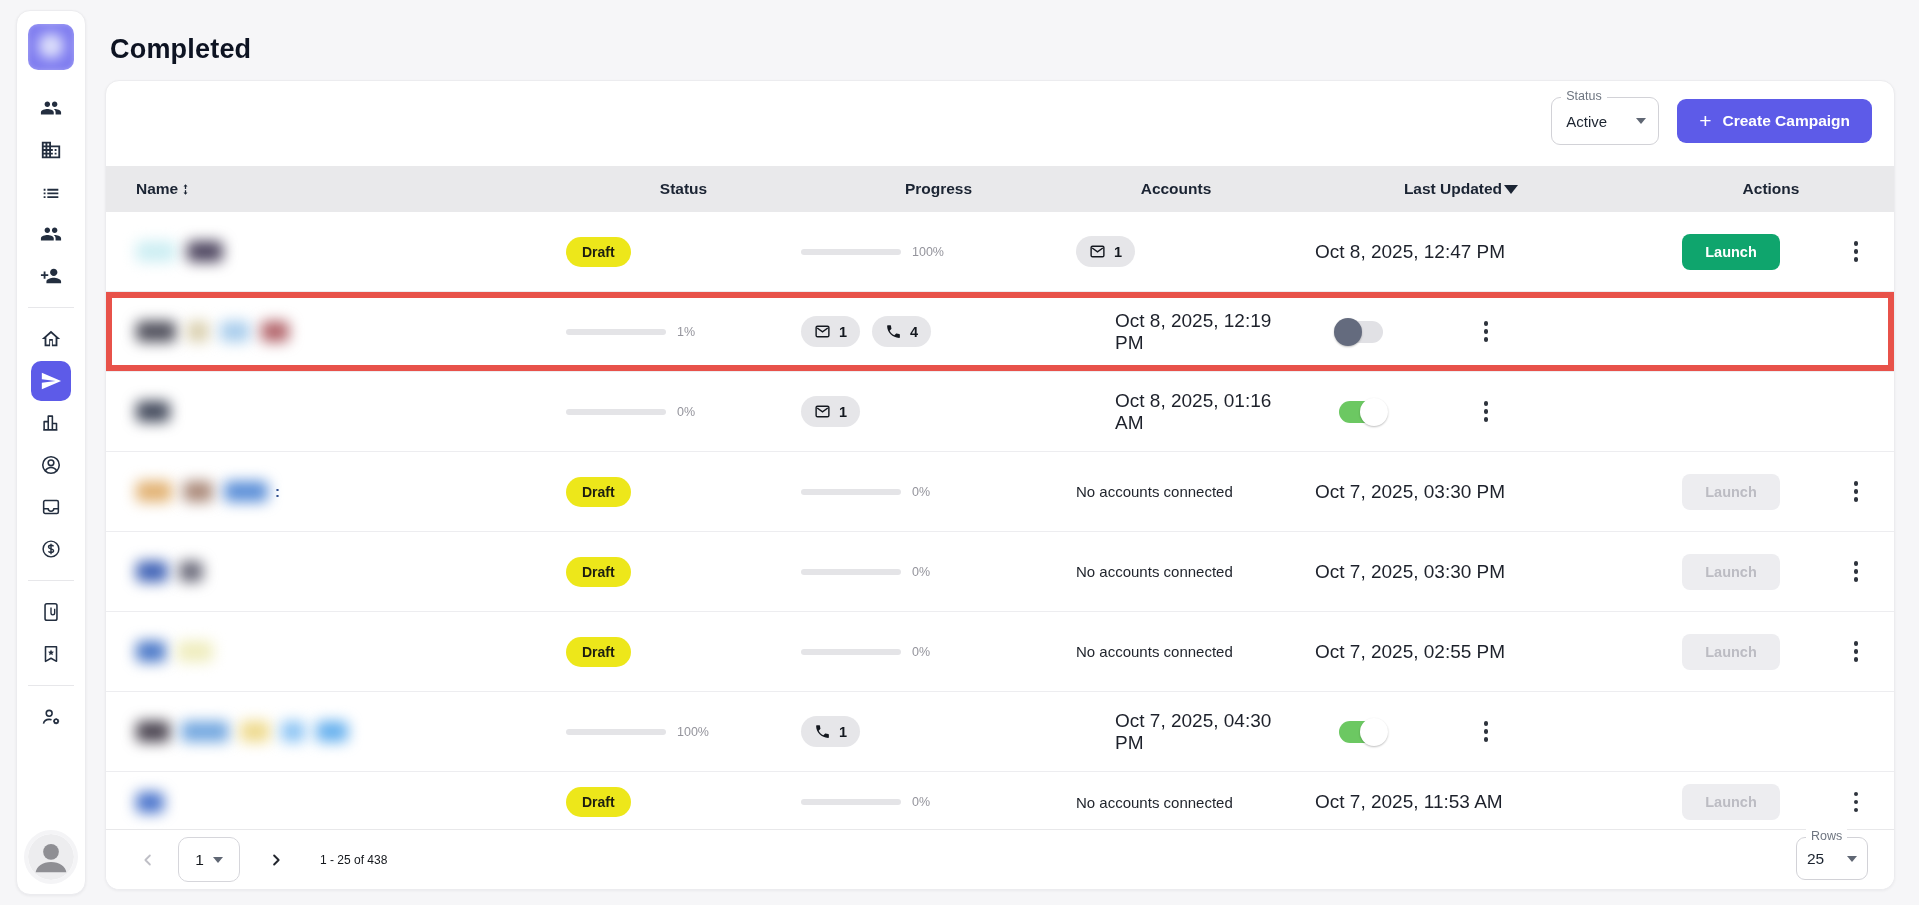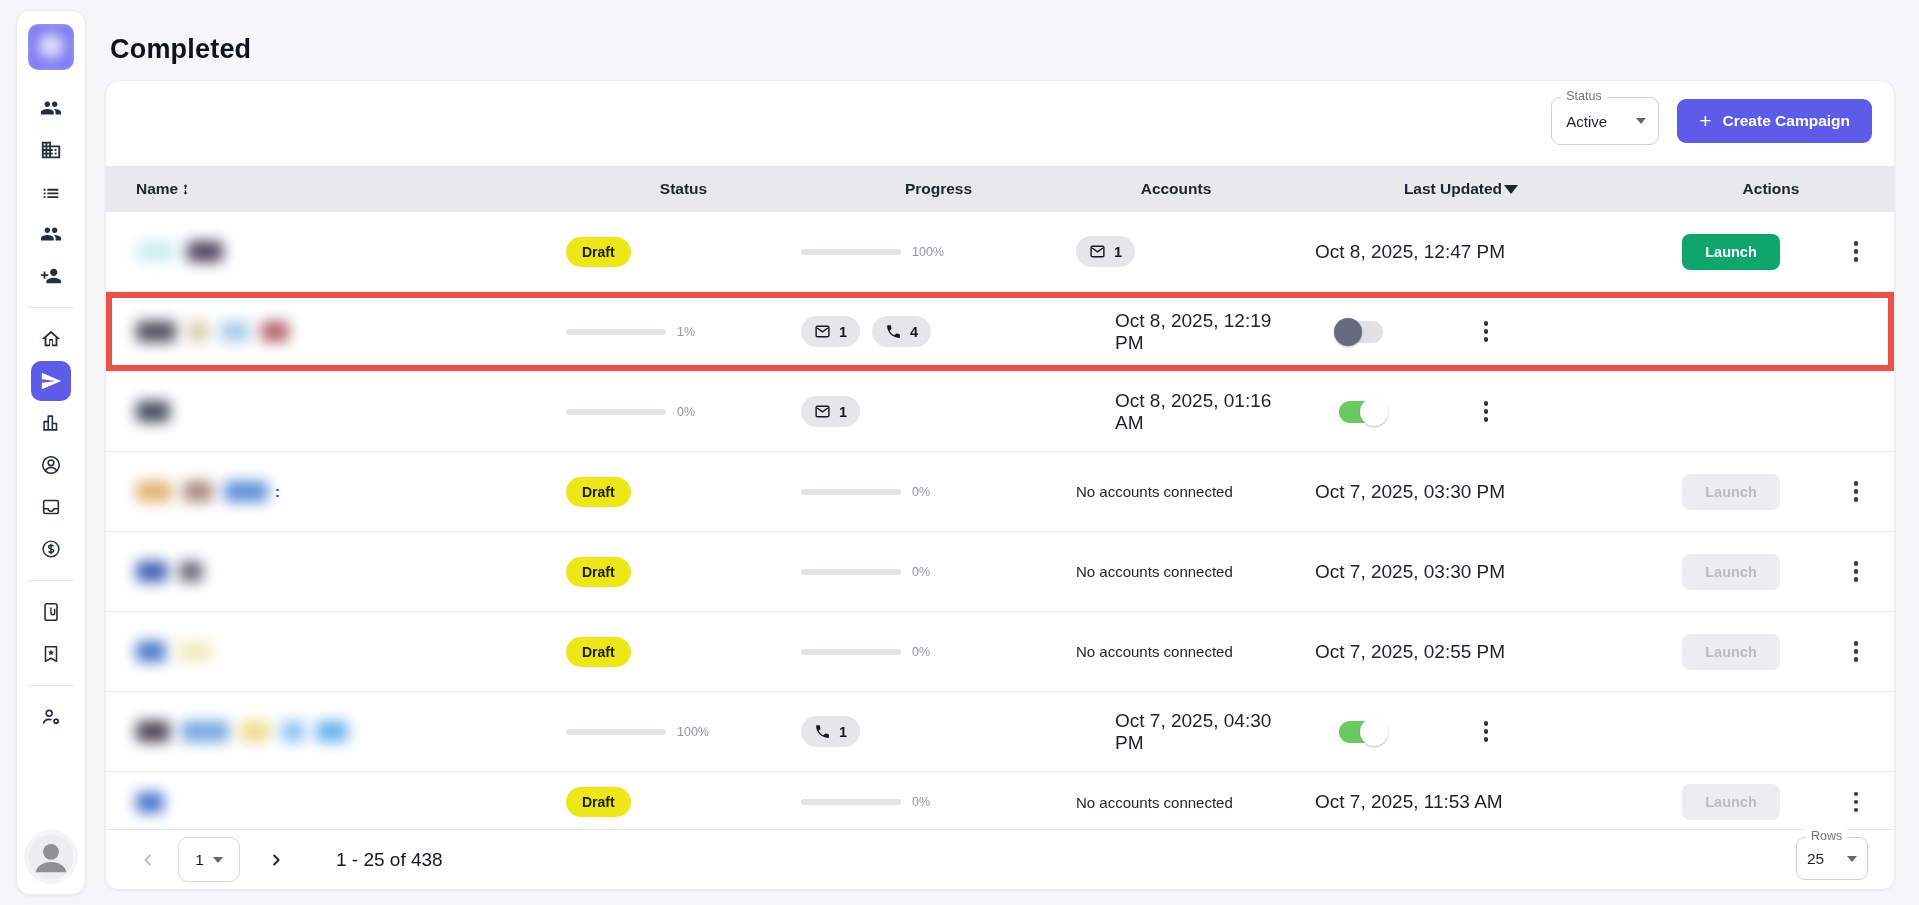--- a/index.html
+++ b/index.html
@@ -154,21 +154,21 @@
   .chev { width:40px; height:40px; display:flex; align-items:center; justify-content:center; cursor:pointer; }
   .chev svg { width:18px; height:18px; }
   .chev.disabled { color:#bfbfc6; cursor:default; }
   .chev.enabled { color:#22262e; }
   .page-select {
     width:62px; height:45px; border:1px solid #d6d6db; border-radius:10px;
     display:flex; align-items:center; justify-content:center; gap:9px;
     margin:0 16px 0 10px; font-size:15.5px; color:#15181d; cursor:pointer;
   }
   .page-select .caret { margin-left:0; border-left-width:5px; border-right-width:5px; border-top-width:6px; }
-  .range-label { font-size:19px; color:#15181d; margin-left:40px; }
+  .range-label { font-size:12px; color:#15181d; margin-left:24px; }
   .rows-select {
     position:absolute; right:26px; bottom:9px; width:72px; height:43px; justify-content:center; gap:9px; padding:0;
   }
   .rows-select .select-value { font-size:15.5px; }
 </style>
 </head>
 <body>
 
 <aside class="sidebar">
   <div class="logo">

